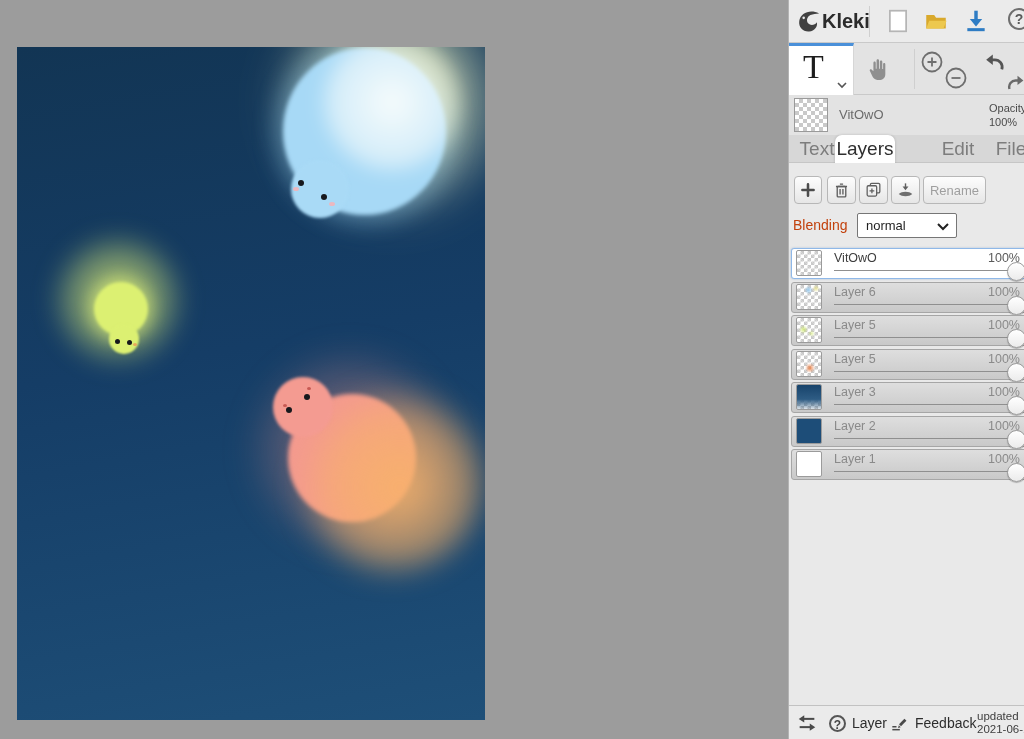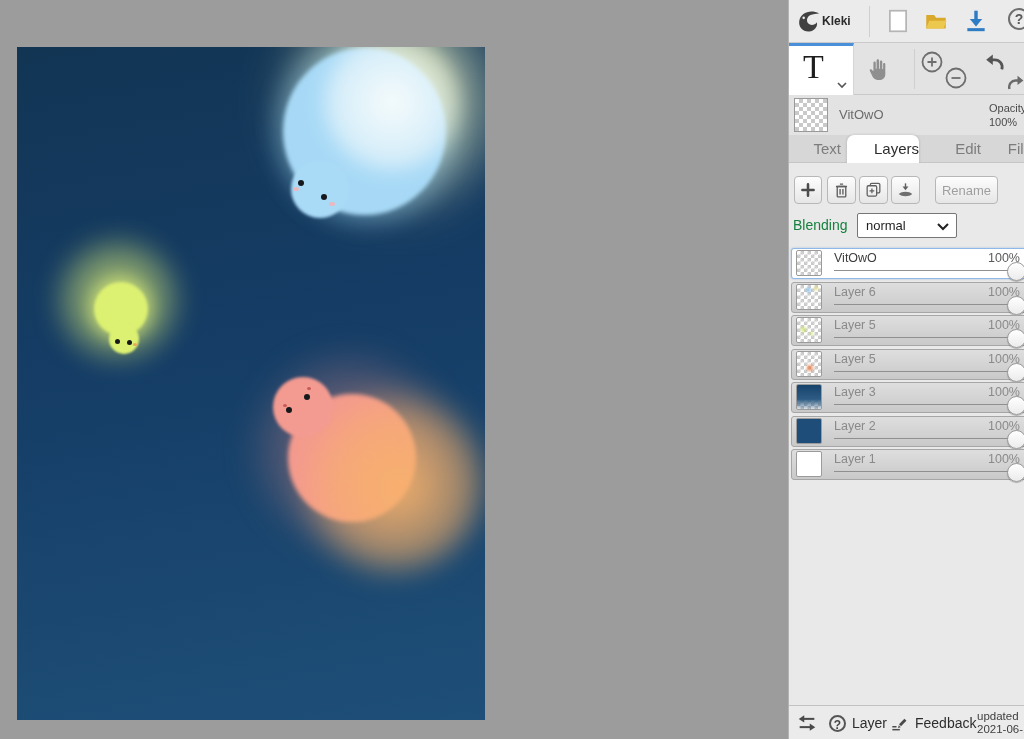--- a/index.html
+++ b/index.html
@@ -42,50 +42,50 @@
              font-family:"DejaVu Sans",sans-serif;font-weight:bold;font-size:23px;
              line-height:33px;letter-spacing:1px;}
 
   
   #panel{position:absolute;left:788px;top:0;width:246px;height:739px;background:#e9e9e9;
          border-left:1px solid #b3b3b3;box-sizing:border-box;}
   .vdiv{position:absolute;width:1px;background:#cfcfcf;}
 
   #topbar{position:absolute;left:0;top:0;width:100%;height:43px;background:#ebebeb;
           border-bottom:1px solid #c9c9c9;box-sizing:border-box;}
-  #logo-text{position:absolute;left:33px;top:0;line-height:42px;font-size:12px;font-weight:bold;color:#2b2b2b;}
+  #logo-text{position:absolute;left:33px;top:0;line-height:42px;font-size:20px;font-weight:bold;color:#2b2b2b;}
   .tb-btn{position:absolute;top:8px;width:26px;height:26px;cursor:pointer;}
   .help-circle{border:2px solid #6e6e6e;border-radius:50%;width:20px;height:20px;
                color:#5a5a5a;font-weight:bold;font-size:14px;text-align:center;line-height:20px;box-sizing:border-box;}
 
   #toolrow{position:absolute;left:0;top:43px;width:100%;height:52px;background:#e3e3e3;
            border-bottom:1px solid #c9c9c9;box-sizing:border-box;}
   #t-cell{position:absolute;left:0;top:0;width:65px;height:52px;background:#fff;
           border-top:3px solid #4a90d9;border-right:1px solid #d6d6d6;box-sizing:border-box;}
   #t-letter{position:absolute;left:14px;top:2px;font-family:"Liberation Serif",serif;
             font-size:34px;color:#1e1e1e;}
   .tool{position:absolute;cursor:pointer;}
 
   #cur-layer{position:absolute;left:0;top:95px;width:100%;height:40px;background:#e3e3e3;}
   .thumb-lg{position:absolute;left:5px;top:3px;width:34px;height:34px;border:1px solid #9a9a9a;box-sizing:border-box;}
   #cur-name{position:absolute;left:50px;top:0;line-height:40px;font-size:13px;color:#6b6b6b;}
   #opacity-block{position:absolute;left:200px;top:6px;font-size:11px;color:#4a4a4a;line-height:14px;white-space:nowrap;}
 
   #tabrow{position:absolute;left:0;top:135px;width:100%;height:28px;background:#d7d7d7;
           border-bottom:1px solid #c6c6c6;box-sizing:border-box;}
-  .tab{position:absolute;top:0;height:28px;line-height:28px;font-size:15px;color:#7d7d7d;
-       text-align:right;cursor:pointer;}
+  .tab{position:absolute;top:0;height:28px;line-height:28px;font-size:19px;color:#7d7d7d;
+       text-align:center;cursor:pointer;}
   .tab.active{background:#fff;color:#2e2e2e;border-radius:7px 7px 0 0;box-shadow:0 0 3px rgba(0,0,0,.18);}
 
   #content{position:absolute;left:0;top:163px;width:100%;height:542px;background:#e9e9e9;}
   .icon-btn{position:absolute;top:13px;height:28px;background:linear-gradient(#fdfdfd,#e6e6e6);
             border:1px solid #b7b7b7;border-radius:4px;box-sizing:border-box;cursor:pointer;
             display:flex;align-items:center;justify-content:center;}
   #rename-btn{font-size:13px;color:#9f9f9f;}
-  #blending-label{position:absolute;left:4px;top:54px;font-size:14px;color:#15803d;}
+  #blending-label{position:absolute;left:4px;top:54px;font-size:14px;color:#c2410c;}
   #blending-select{position:absolute;left:68px;top:50px;width:100px;height:25px;background:#fff;
                    border:1px solid #767676;border-radius:2px;box-sizing:border-box;cursor:pointer;
                    font-size:13px;color:#1f1f1f;line-height:23px;padding-left:8px;}
   #blending-select svg{position:absolute;right:7px;top:9px;}
 
   .layer-card{position:absolute;left:2px;width:240px;height:31px;border-radius:3px;cursor:pointer;
               background:linear-gradient(#dedede,#c9c9c9);border:1px solid #a6a6a6;box-sizing:border-box;}
   .layer-card.active{background:#fff;border:1px solid #8fb8e8;box-shadow:0 0 2px rgba(90,140,200,.5);}
   .thumb-sm{position:absolute;left:4px;top:1px;width:26px;height:26px;border:1px solid #9b9b9b;
             border-radius:2px;box-sizing:border-box;overflow:hidden;}
@@ -207,21 +207,21 @@
       <div class="thumb-lg checker"></div>
       <div id="cur-name">VitOwO</div>
       <div id="opacity-block">
         <div>Opacity</div>
         <div>100%</div>
       </div>
     </div>
 
     <div id="tabrow">
       <div class="tab" style="left:4px;width:48px;">Text</div>
-      <div class="tab active" style="left:58px;width:72px;">Layers</div>
+      <div class="tab active" style="left:46px;width:60px;">Layers</div>
       <div class="tab" style="left:146px;width:46px;">Edit</div>
       <div class="tab" style="left:201px;width:42px;">File</div>
     </div>
 
     <div id="content">
       <div class="icon-btn" style="left:5px;width:28px;">
         <svg width="18" height="18" viewBox="0 0 24 24">
           <path d="M12 4.5v15M4.5 12h15" stroke="#4c4c4c" stroke-width="3.4" stroke-linecap="round"></path>
         </svg>
       </div>
@@ -243,21 +243,21 @@
           </g>
         </svg>
       </div>
       <div class="icon-btn" style="left:102px;width:29px;">
         <svg width="19" height="19" viewBox="0 0 24 24">
           <path d="M12 3v4.5" stroke="#5f5f5f" stroke-width="1.8"></path>
           <path d="M8.3 7h7.4L12 11.6z" fill="#5f5f5f"></path>
           <path d="M3.5 16.5c4-3.7 13-3.7 17 0-4 3.7-13 3.7-17 0z" fill="#6f6f6f"></path>
         </svg>
       </div>
-      <div class="icon-btn" id="rename-btn" style="left:146px;width:63px;">Rename</div>
+      <div class="icon-btn" id="rename-btn" style="left:134px;width:63px;">Rename</div>
 
       <div id="blending-label">Blending</div>
       <div id="blending-select">
         <span>normal</span>
         <svg width="12" height="8" viewBox="0 0 12 8">
           <polyline points="1,1 6,6 11,1" stroke="#222" stroke-width="2" fill="none"></polyline>
         </svg>
       </div>
 
       <div class="layer-card active" style="top:85px;">

